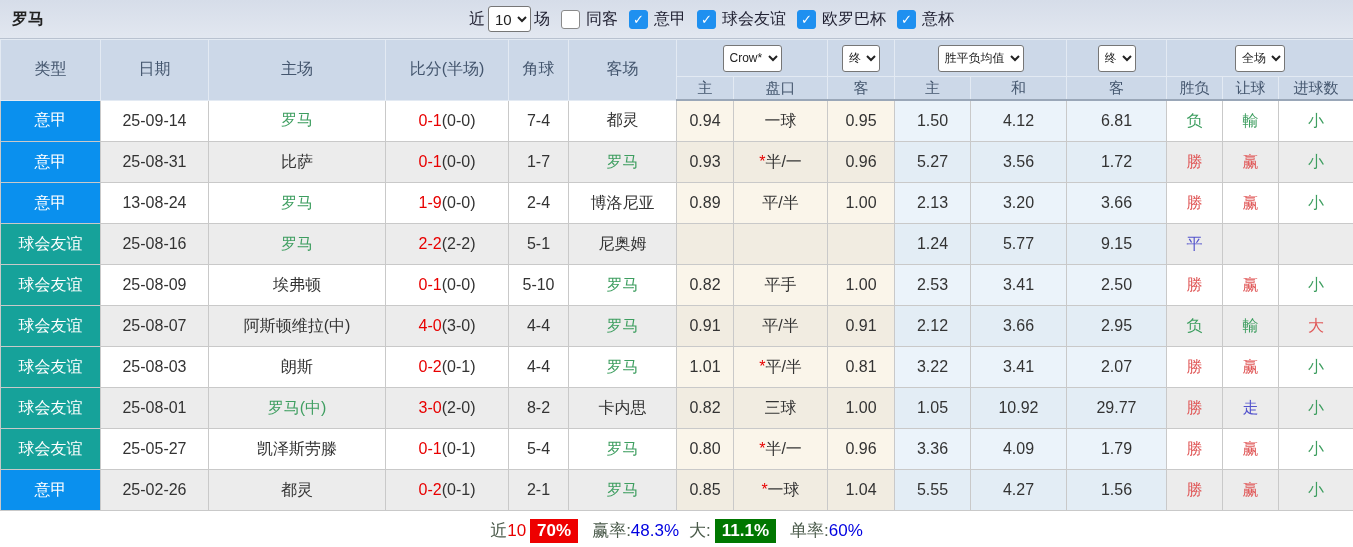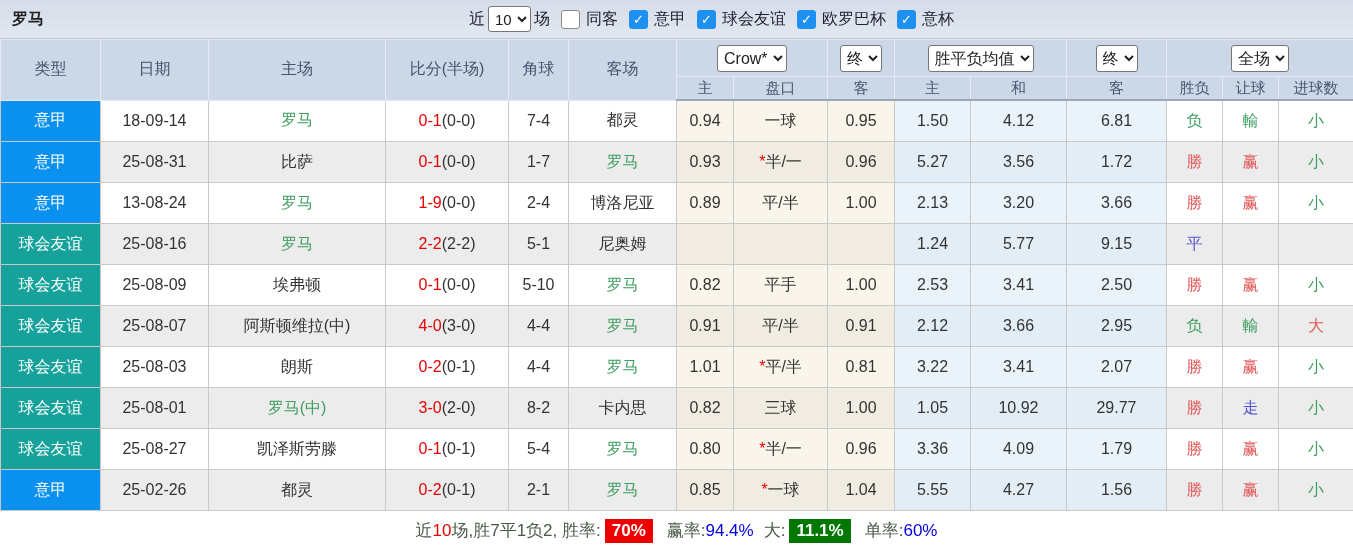--- a/index.html
+++ b/index.html
@@ -18,21 +18,21 @@
       font-size:13px;color:#fff;font-weight:bold;}
   .cb.on{background:#1e90f0;border-color:#1e90f0;}
   .cb.on::after{content:"\2713";}
 
   
   table{border-collapse:collapse;table-layout:fixed;width:1353px;}
   thead th{background:#ccd8e8;color:#44566e;font-weight:normal;font-size:16px;
            border:1px solid #e3eaf3;padding:0;}
   thead tr.grp th{height:36px;}
   thead tr.sub th{height:22px;font-size:15px;border-bottom:2px solid #9aa7b8;}
-  thead select{height:27px;font-size:16px;}
+  thead select{height:27px;font-size:12px;}
   tbody td{height:40px;text-align:center;font-size:16px;color:#333;
            border:1px solid #c9c9c9;padding:0;overflow:hidden;white-space:nowrap;}
   tbody tr:nth-child(odd) td{background:#ffffff;}
   tbody tr:nth-child(even) td{background:#ececec;}
   
   tbody tr:nth-child(odd) td.hcol{background:#faf5ea;}
   tbody tr:nth-child(even) td.hcol{background:#f1ece1;}
   
   tbody tr:nth-child(odd) td.bcol{background:#ebf3fa;}
   tbody tr:nth-child(even) td.bcol{background:#e3edf5;}
@@ -141,21 +141,21 @@
       <th>和</th>
       <th>客</th>
       <th>胜负</th>
       <th>让球</th>
       <th>进球数</th>
     </tr>
   </thead>
   <tbody>
   <tr>
     <td class="lg-serie">意甲</td>
-    <td>18-09-14</td>
+    <td>25-09-14</td>
     <td><span class="c-green">罗马</span></td>
     <td><span class="score">0-1</span><span>(0-0)</span></td>
     <td>7-4</td>
     <td><span class="c-dark">都灵</span></td>
     <td class="hcol">0.94</td>
     <td class="hcol"><span class="star"></span><span>一球</span></td>
     <td class="hcol">0.95</td>
     <td class="bcol">1.50</td>
     <td class="bcol">4.12</td>
     <td class="bcol">6.81</td>
@@ -285,21 +285,21 @@
     <td class="bcol">1.05</td>
     <td class="bcol">10.92</td>
     <td class="bcol">29.77</td>
     <td><span class="c-red">勝</span></td>
     <td><span class="c-blue">走</span></td>
     <td><span class="c-green">小</span></td>
   </tr>
 
   <tr>
     <td class="lg-friendly">球会友谊</td>
-    <td>25-08-27</td>
+    <td>25-05-27</td>
     <td><span class="c-dark">凯泽斯劳滕</span></td>
     <td><span class="score">0-1</span><span>(0-1)</span></td>
     <td>5-4</td>
     <td><span class="c-green">罗马</span></td>
     <td class="hcol">0.80</td>
     <td class="hcol"><span class="star">*</span><span>半/一</span></td>
     <td class="hcol">0.96</td>
     <td class="bcol">3.36</td>
     <td class="bcol">4.09</td>
     <td class="bcol">1.79</td>
@@ -324,21 +324,20 @@
     <td><span class="c-red">勝</span></td>
     <td><span class="c-red">赢</span></td>
     <td><span class="c-green">小</span></td>
   </tr>
 </tbody>
 </table>
 
 <div class="footer">
   <span>近</span>
   <span class="num-red">10</span>
-  <span>场,胜7平1负2, 胜率:</span>
   <span class="badge red">70%</span>
   <span class="fgap">赢率:</span>
-  <span class="val-blue">94.4%</span>
+  <span class="val-blue">48.3%</span>
   <span class="fgap">大:</span>
   <span class="badge green">11.1%</span>
   <span class="fgap">单率:</span>
   <span class="val-blue">60%</span>
 </div>
 
 </body></html>

